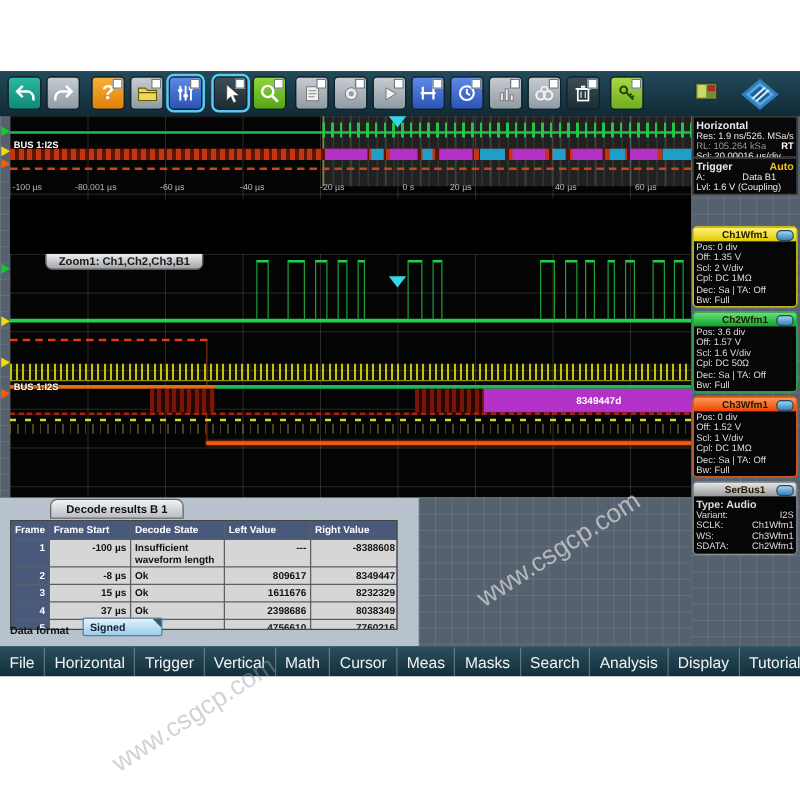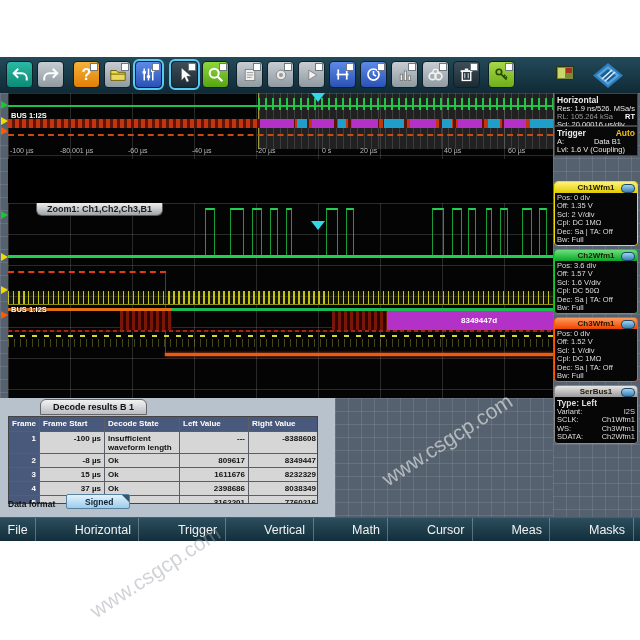--- a/index.html
+++ b/index.html
@@ -109,27 +109,27 @@
     display:grid;grid-template-columns:30px 64px 74px 68px 70px;grid-auto-rows:min-content;
     gap:1px;background:#5a5f66;border:1px solid #444;}
   .hc{background:#49597b;color:#fff;font-size:8px;font-weight:bold;padding:2px 3px;height:10px;}
   .nc{background:#49597b;color:#fff;font-size:8px;font-weight:bold;text-align:right;padding:2px 3px;}
   .c{background:#d6d6d6;color:#111;font-size:8px;font-weight:bold;padding:2px 3px;}
   .r{text-align:right;}
   .row1{height:17px;}
   .dfl{position:absolute;left:8px;top:101px;font-size:8.5px;font-weight:bold;color:#111;}
   .combo{position:absolute;left:66px;top:96px;width:64px;height:15px;box-sizing:border-box;
     background:linear-gradient(#e2f2fc,#9ccdec);border:1px solid #57819f;border-radius:2px;
-    font-size:8.5px;font-weight:bold;color:#123;display:flex;align-items:center;padding-left:18px;z-index:3;}
+    font-size:8.5px;font-weight:bold;color:#123;display:flex;align-items:center;padding-left:5px;z-index:3;}
   .combo::after{content:"";position:absolute;right:0;top:0;width:0;height:0;
     border-left:7px solid transparent;border-top:7px solid #33576e;}
 
   
   .menubar{position:absolute;left:0;top:460px;width:640px;height:23px;display:flex;
-    background:linear-gradient(#2c4e5e,#122e3a);border-top:1px solid #3f606e;gap:31px;}
+    background:linear-gradient(#2c4e5e,#122e3a);border-top:1px solid #3f606e;}
   .mi{display:flex;align-items:center;padding:0 7.5px;color:#f2f2f2;font-size:12.5px;
     border-right:1px solid rgba(200,220,230,.35);white-space:nowrap;}
 
   .wm{position:absolute;font-size:21px;color:rgba(150,155,165,.45);transform:rotate(-33deg);white-space:nowrap;z-index:9;}
   .wm1{left:372px;top:428px;color:rgba(255,255,255,.55);}
   .wm2{left:80px;top:560px;}
 </style>
 </head>
 <body>
 
@@ -381,21 +381,21 @@
 
             <div class="nc">4</div>
             <div class="c r">37 µs</div>
             <div class="c">Ok</div>
             <div class="c r">2398686</div>
             <div class="c r">8038349</div>
 
             <div class="nc">5</div>
             <div class="c r">60 µs</div>
             <div class="c">Ok</div>
-            <div class="c r">3162201</div>
+            <div class="c r">4756610</div>
             <div class="c r">7760216</div>
           </div>
           <div class="dfl">Data format</div>
           <div class="combo">
               <span>Signed</span>
             </div>
         </div>
       </div>
 
       <div class="sidebar tiles">
@@ -467,21 +467,21 @@
             <div>Bw: Full</div>
           </div>
         </div>
 
         <div class="chpanel" style="top:292px;border-color:#8a8a8a">
           <div class="chhead" style="background:linear-gradient(#e6e6e6,#9a9a9a)">
               <span>SerBus1</span>
               <span class="pill"></span>
             </div>
           <div class="chbody">
-            <div style="font-size:8.5px;font-weight:bold;line-height:10px">Type: Left</div>
+            <div style="font-size:8.5px;font-weight:bold;line-height:10px">Type: Audio</div>
             <div class="kv">
                 <span>Variant:</span>
                 <span>I2S</span>
               </div>
             <div class="kv">
                 <span>SCLK:</span>
                 <span>Ch1Wfm1</span>
               </div>
             <div class="kv">
                 <span>WS:</span>

